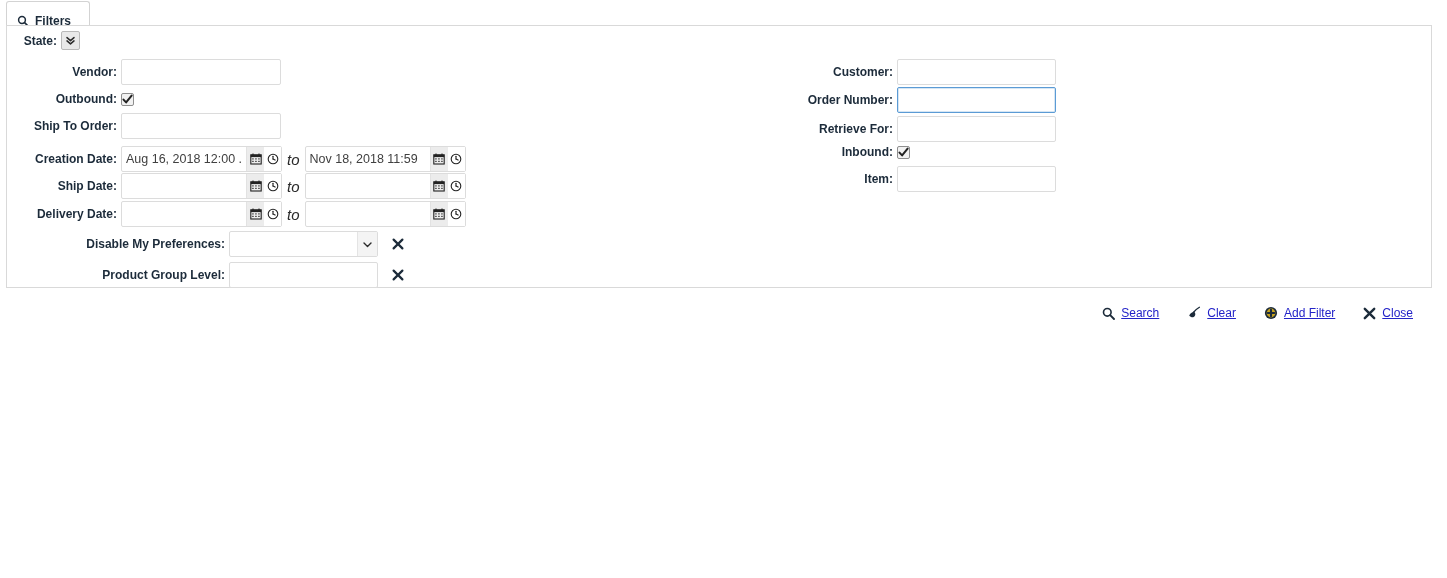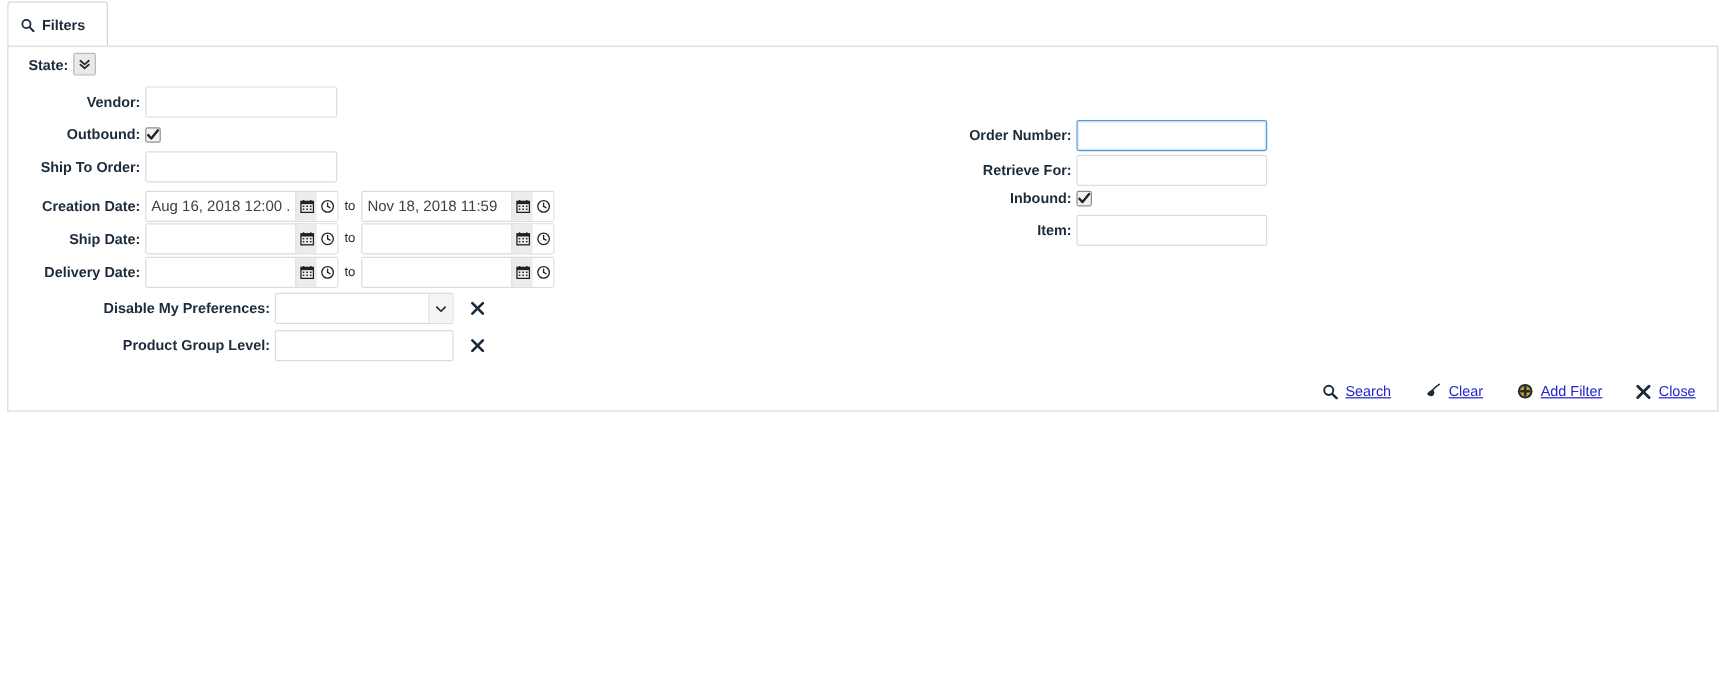--- a/index.html
+++ b/index.html
@@ -44,23 +44,23 @@
     font-size: 12px;
     color: #1c2b3a;
     cursor: pointer;
   }
   .tab .tab-label { white-space: nowrap; }
 
   
   .panel {
     position: absolute;
     left: 6px;
-    top: 38px;
+    top: 25px;
     width: 1426px;
-    height: 305px;
+    height: 263px;
     box-sizing: border-box;
     background: #ffffff;
     border: 1px solid #d9d9d9;
   }
 
   
   .field-row {
     position: absolute;
     display: flex;
     align-items: center;
@@ -125,22 +125,23 @@
     height: 24px;
     display: flex;
     align-items: center;
     justify-content: center;
     cursor: pointer;
   }
   .dbtn.cal { background: #ececec; border-left: 1px solid #e2e2e2; }
   .dbtn.clk { background: #ffffff; }
   .to-sep {
     padding: 0 5px;
-    font-size: 11px;
+    font-size: 15px;
     color: #2a2a2a;
+    font-style: italic;
   }
 
   
   .cbx {
     width: 13px;
     height: 13px;
     box-sizing: border-box;
     border: 1px solid #8e8e8e;
     background: #f2f2f2;
     border-radius: 2px;
@@ -462,20 +463,24 @@
   <div class="field-row" style="left:0px; top:236px;">
     <span class="lbl" style="width:222px;">Product Group Level:</span>
     <input class="txt" style="width: 149px;" type="text" value="">
     <span class="rm">
       <svg width="12" height="12" viewBox="0 0 12 12">
         <path d="M1.6 1.6 L10.4 10.4 M10.4 1.6 L1.6 10.4" stroke="#1c2b3a" stroke-width="2.2" stroke-linecap="round"></path>
       </svg>
     </span>
   </div>
 
+  <div class="field-row" style="left:780px; top:33px;">
+    <span class="lbl lbl-right">Customer:</span>
+    <input class="txt w159" type="text" value="" style="">
+  </div>
 
   <div class="field-row" style="left:780px; top:61px;">
     <span class="lbl lbl-right">Order Number:</span>
     <input class="txt w159 focused" type="text" autofocus="" value="" style="">
   </div>
 
   <div class="field-row" style="left:780px; top:90px;">
     <span class="lbl lbl-right">Retrieve For:</span>
     <input class="txt w159" type="text" value="" style="">
   </div>

